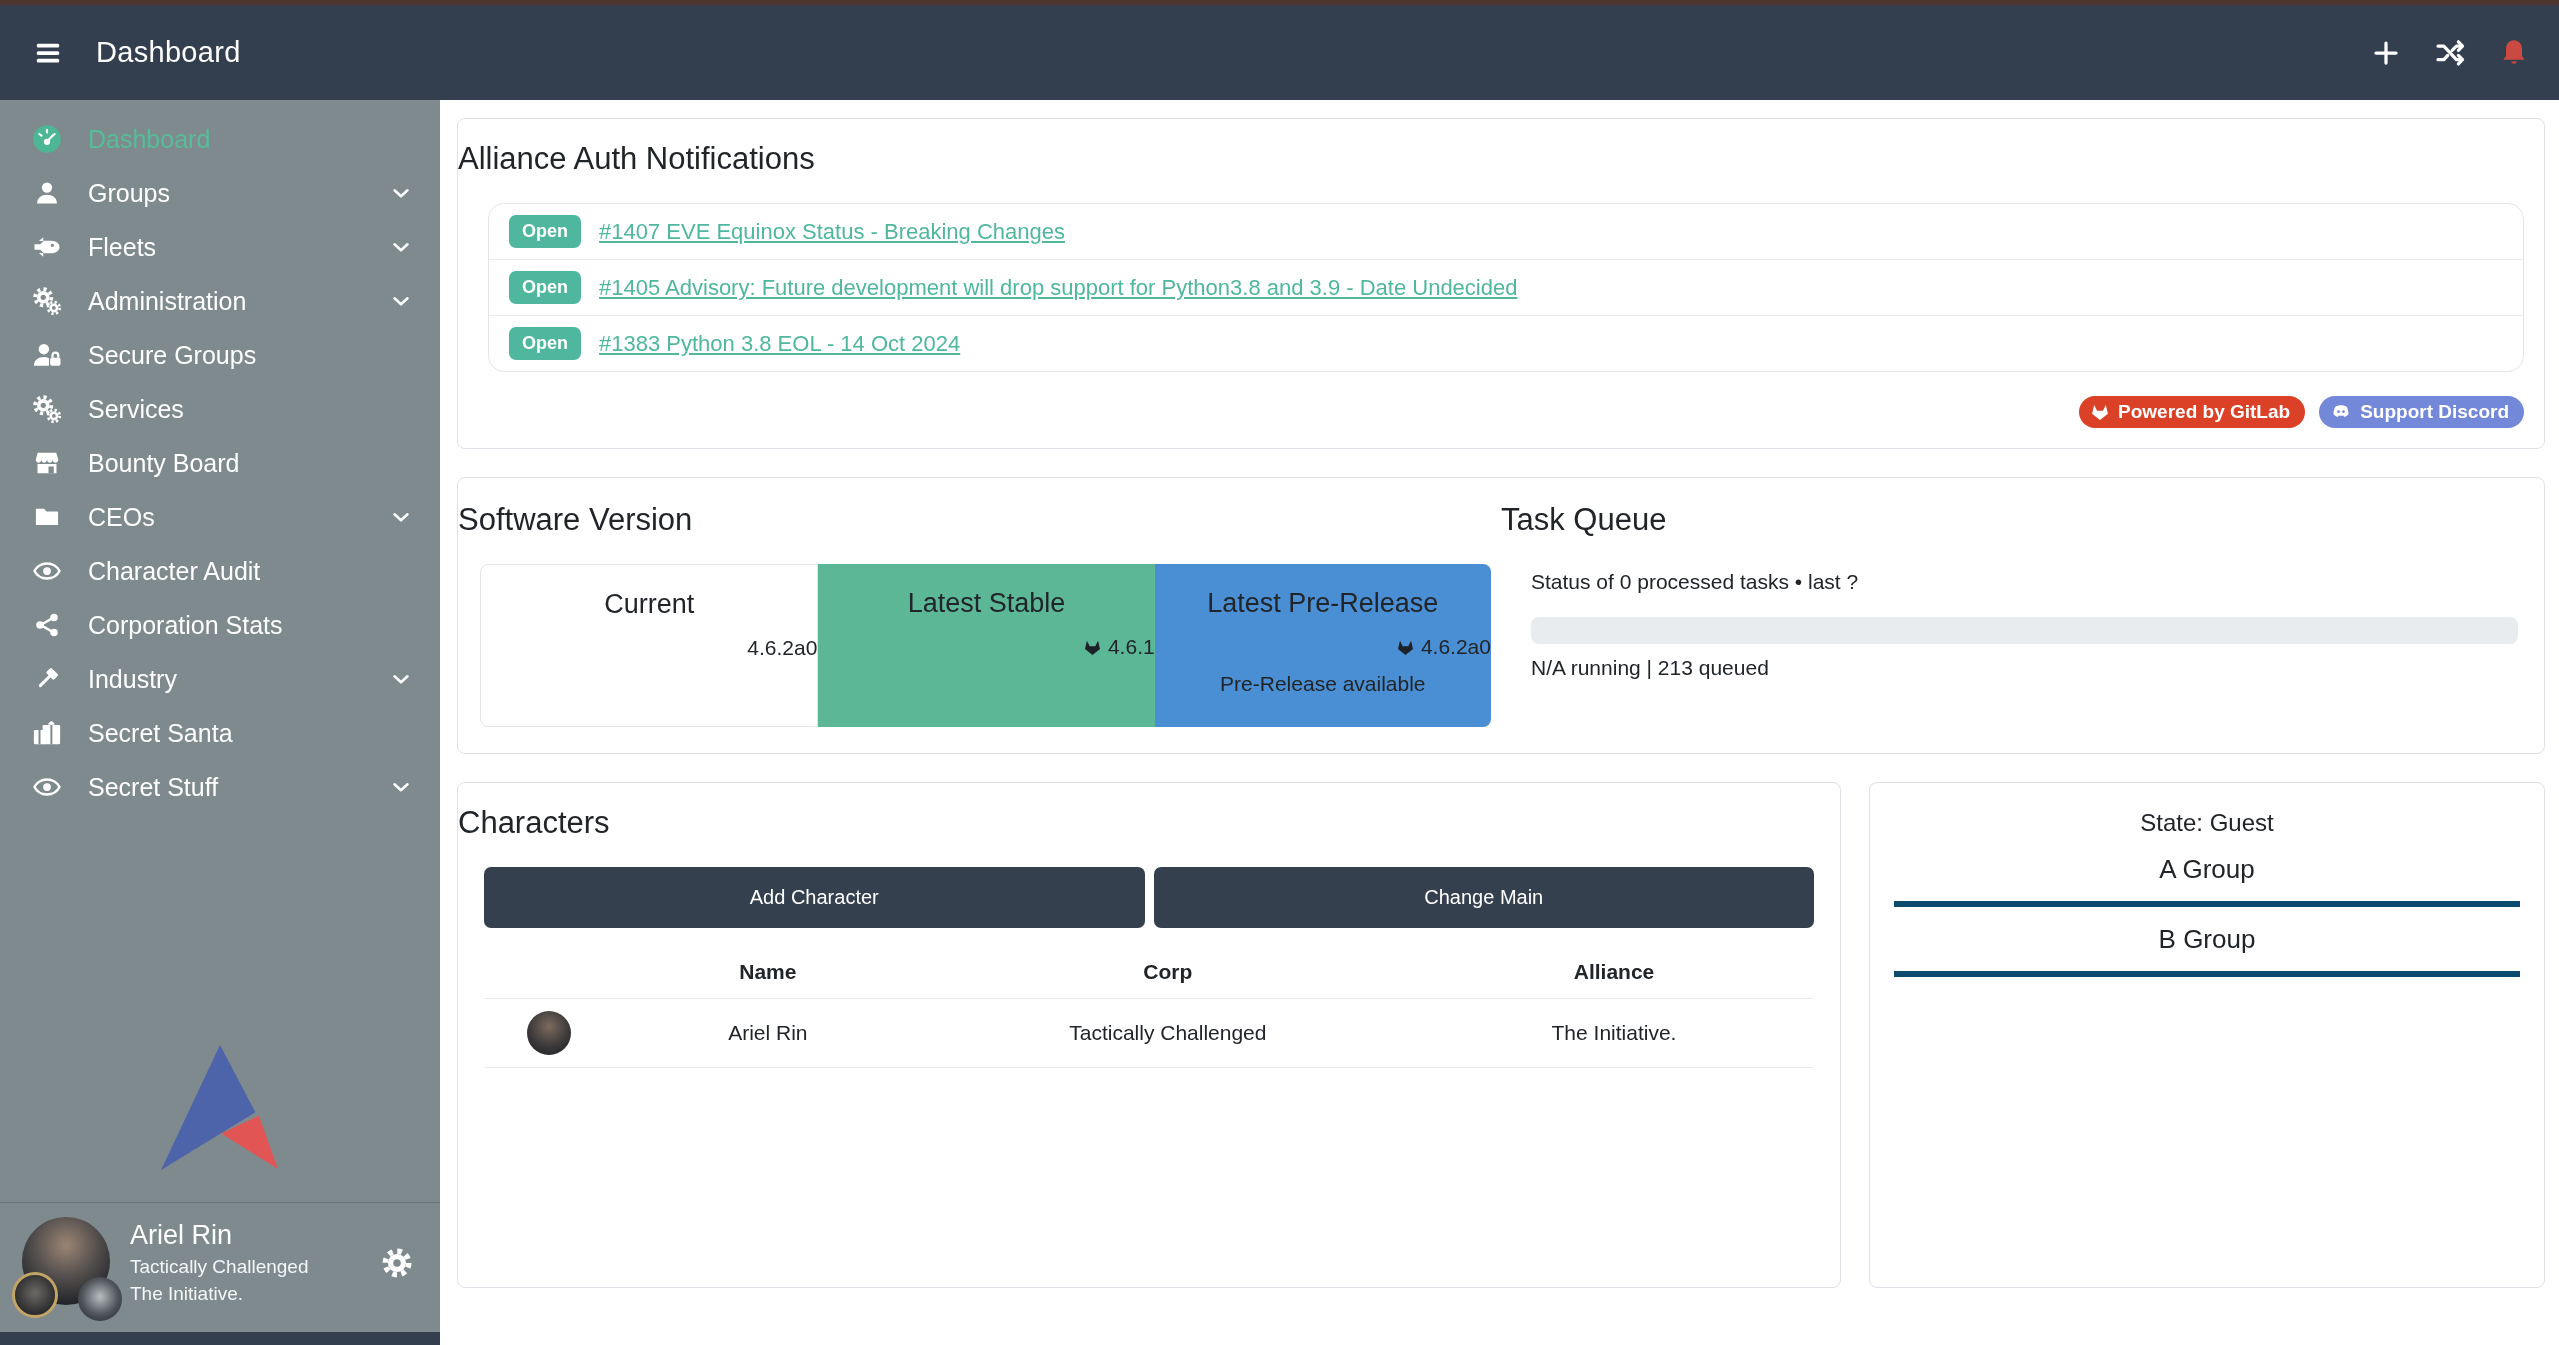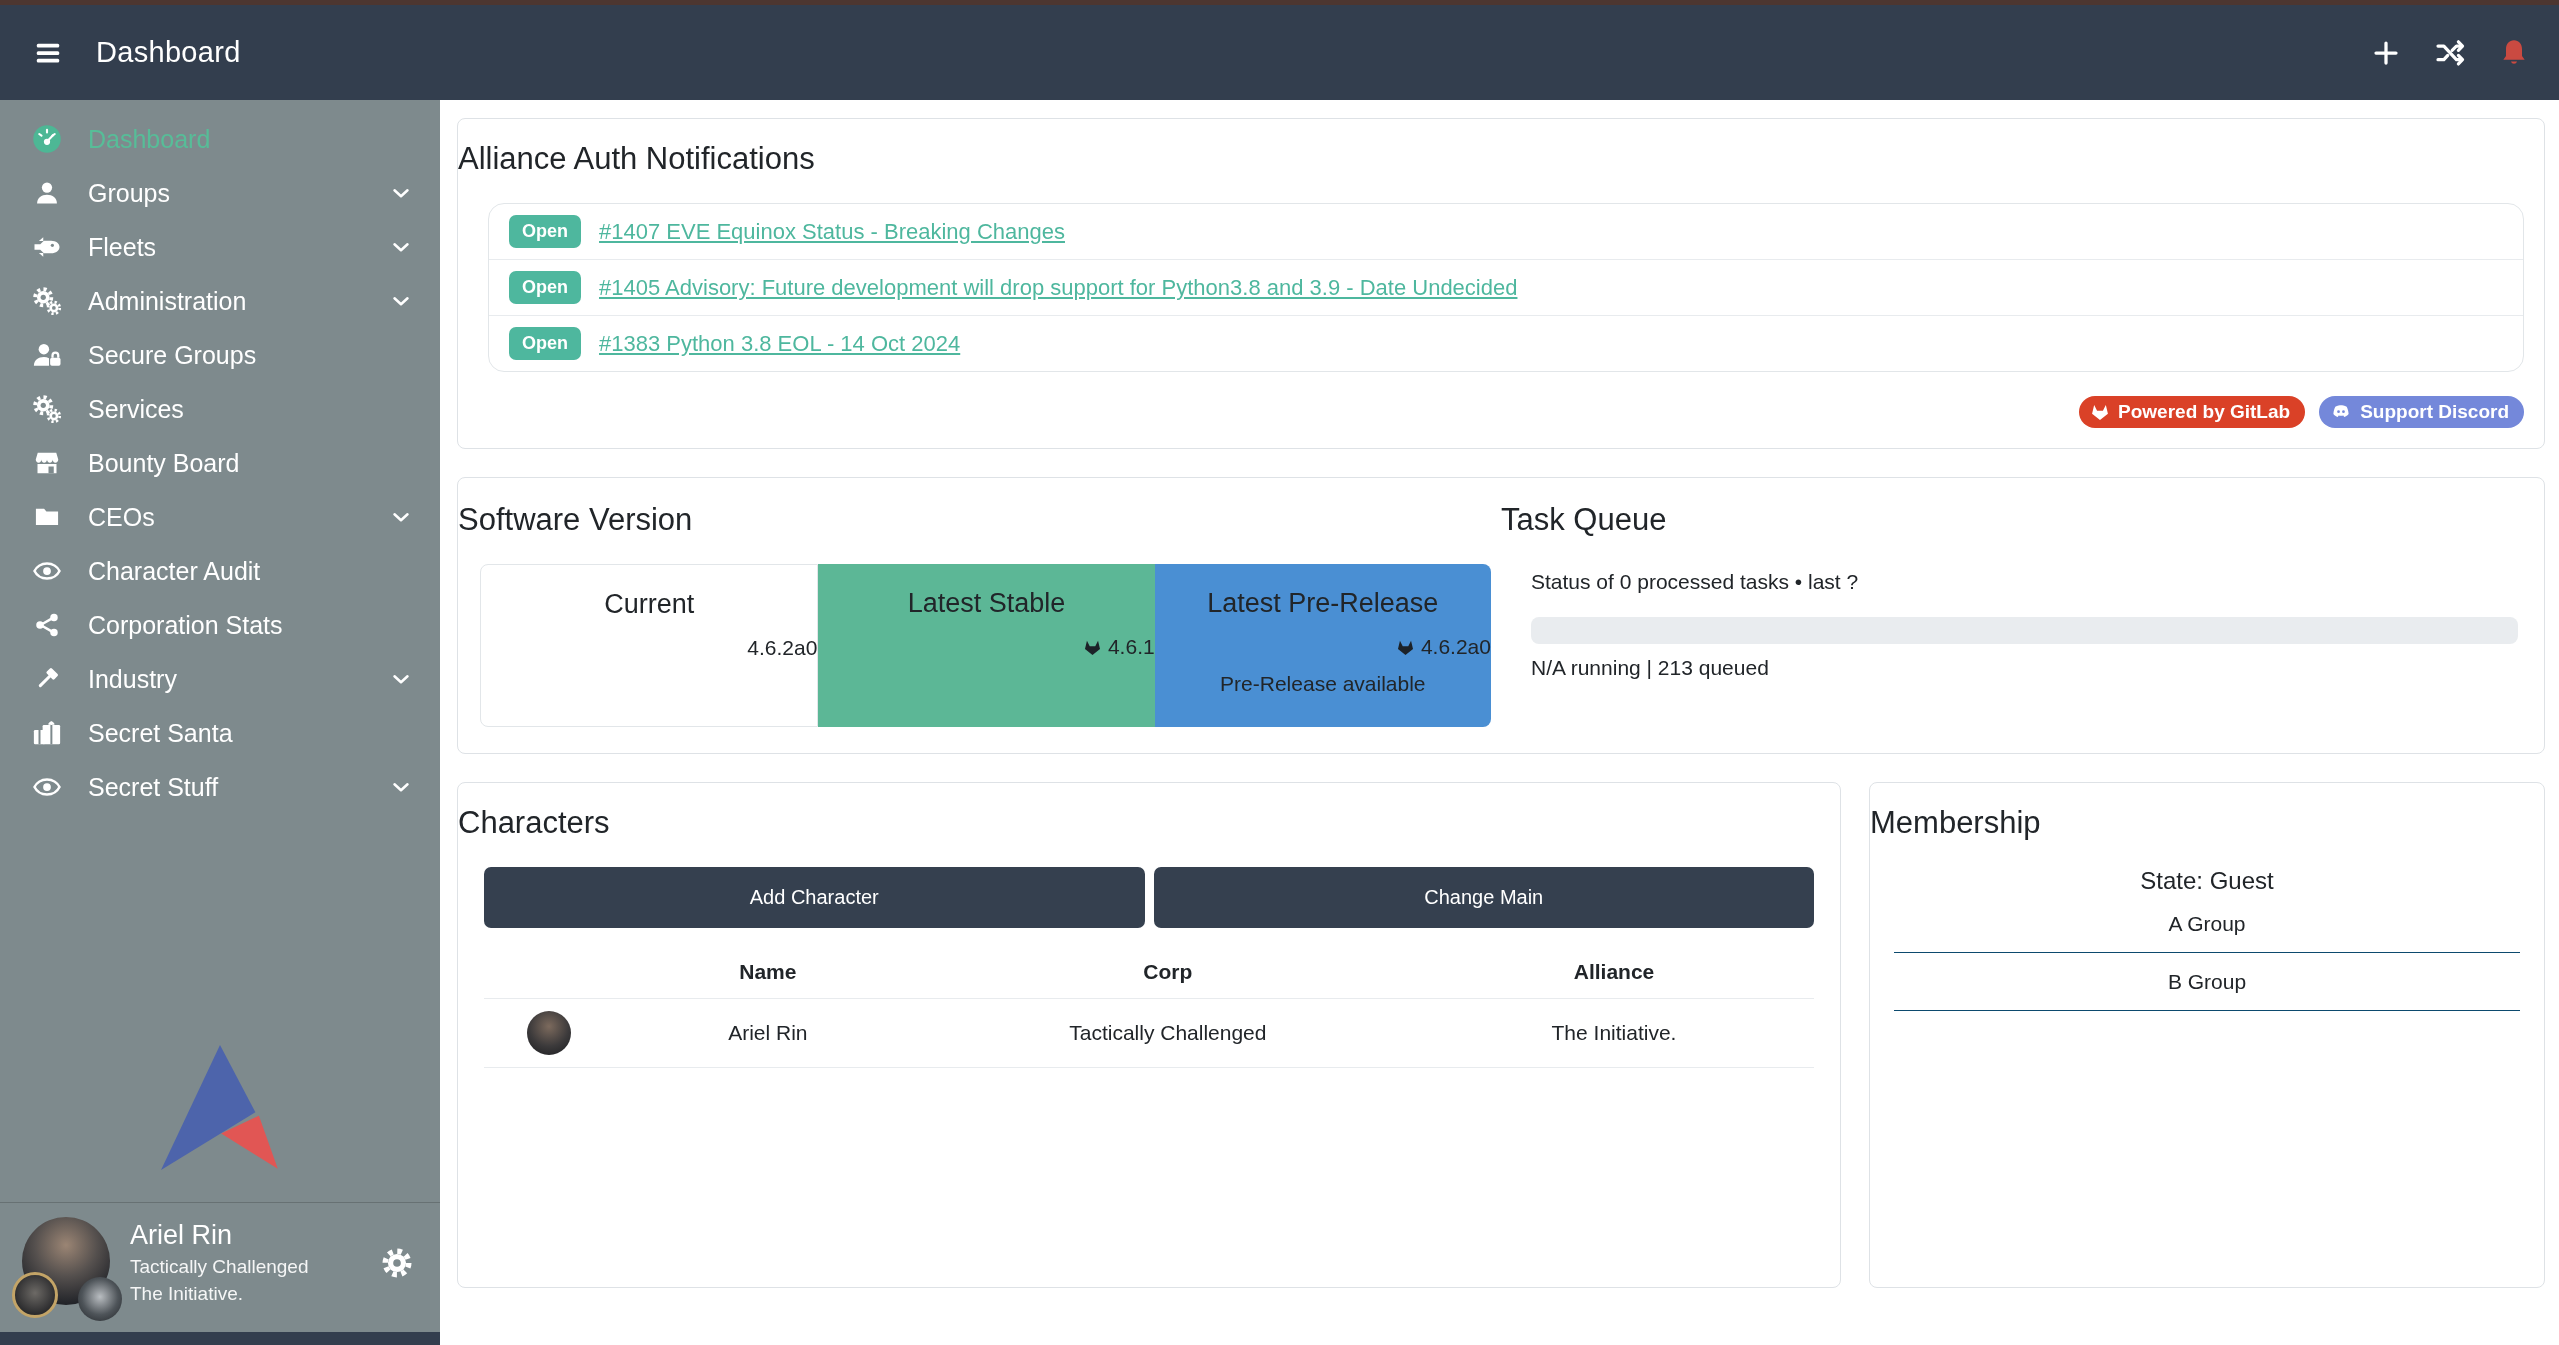--- a/index.html
+++ b/index.html
@@ -87,21 +87,21 @@
   .char-table { margin-top:24px; }
   .tr { display:grid; grid-template-columns:130px 1fr 1.6fr 1.3fr; align-items:center; text-align:center; }
   .tr.head { font-weight:bold; font-size:21px; padding:8px 0 14px; border-bottom:1px solid #e8ebee; }
   .tr.row { font-size:21px; padding:12px 0; border-bottom:1px solid #e8ebee; }
   .cell-avatar { display:flex; justify-content:center; }
   .char-avatar { width:44px; height:44px; border-radius:50%;
     background:radial-gradient(circle at 50% 35%, #7c6a5d 0%, #3c3a3b 55%, #191b1e 100%); }
 
   .memb-body { text-align:center; padding:0 24px; }
   .m-state { font-size:24px; margin-top:26px; }
-  .m-group { font-size:21px; padding:17px 0 16px; border-bottom:1px solid #0c4a6e; }
+  .m-group { font-size:26px; padding:17px 0 16px; border-bottom:6px solid #0c4a6e; }
 </style>
 </head>
 <body>
 
 <svg width="0" height="0" style="position:absolute">
   <defs>
     <g id="def-gear">
       <circle r="6.5" fill="none" stroke="#fff" stroke-width="3" stroke-dasharray="2.55 2.55"></circle>
       <circle r="5" fill="#fff"></circle>
       <circle r="2.1" fill="#7e8a8d"></circle>
@@ -457,21 +457,20 @@
                 </div>
               <div>Ariel Rin</div>
               <div>Tactically Challenged</div>
               <div>The Initiative.</div>
             </div>
           </div>
         </div>
       </section>
 
       <section class="card membership">
-        <h2 class="card-title">Membership</h2>
         <div class="memb-body">
           <div class="m-state">State: Guest</div>
           <div class="m-group">A Group</div>
           <div class="m-group">B Group</div>
         </div>
       </section>
     </div>
 
   </main>
 </div>

